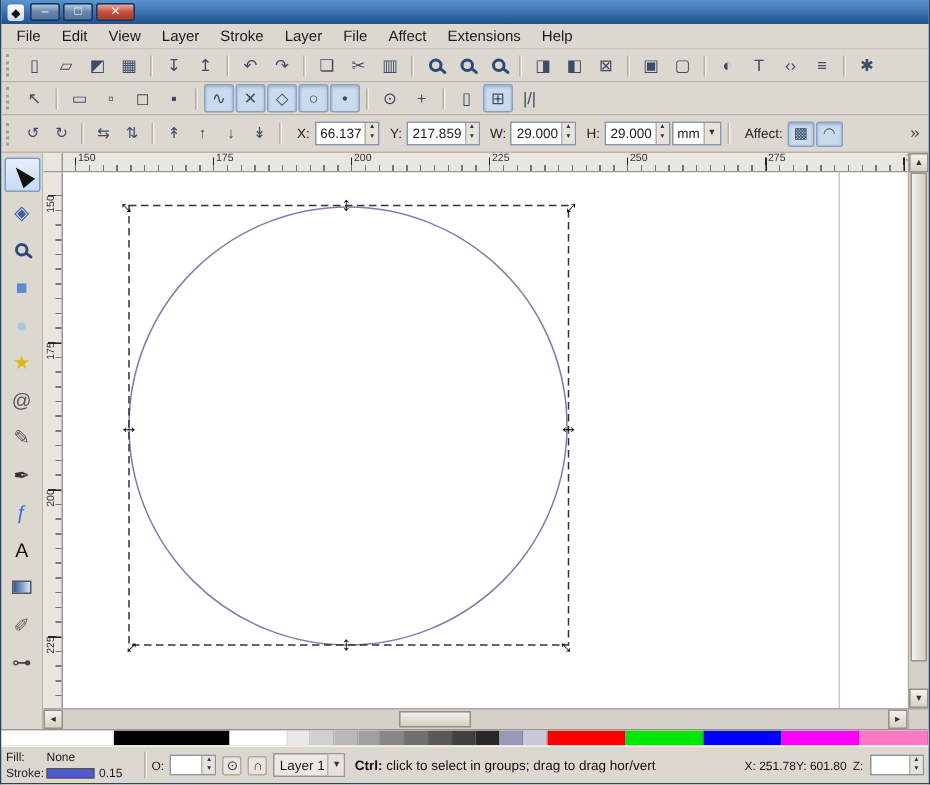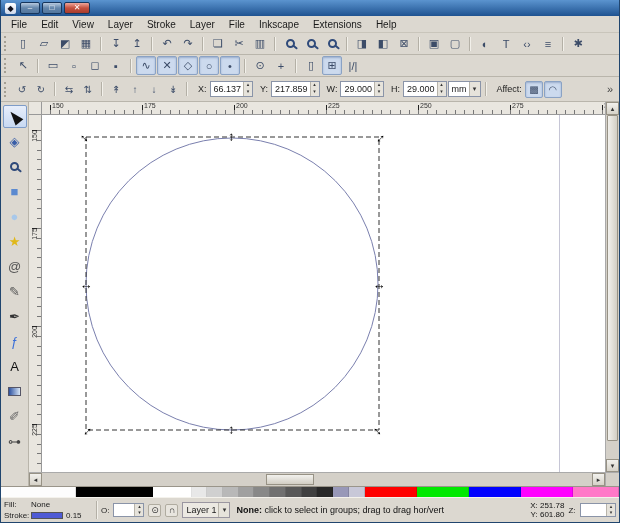--- a/index.html
+++ b/index.html
@@ -89,21 +89,21 @@
 .statusbar{flex:1;display:flex;align-items:center;background:var(--chrome,#dcd8d0);border-top:1px solid #f4f2ec;gap:4px;padding:0 3px;font-size:8px;overflow:hidden}
 .fs-block{width:88px;display:flex;flex-direction:column;gap:1px}
 .fs-row{display:flex;align-items:center;gap:3px;height:10px}
 .fs-label{width:24px;color:#222}
 .stroke-swatch{width:32px;height:7px;border:1px solid #555;background:var(--stroke-swatch,#4f5bd5)}
 .vsep{width:1px;height:18px;background:#b4b0a6;box-shadow:1px 0 0 #f2f0ea}
 .sicon{width:13px;height:13px;border:1px solid #b0aca0;border-radius:2px;background:#e8e5de;font-size:9px;line-height:11px;text-align:center;color:#333}
 .layer-combo{display:flex;align-items:center;height:16px;background:#ece9e2;border:1px solid #9a96a0;padding-left:3px;gap:2px}
 .layer-combo .name{font-size:9px;white-space:nowrap}
 .message{flex:1;font-size:9px;white-space:nowrap;overflow:hidden;padding-left:2px;color:#111}
-.coords{display:flex;flex-direction:column;align-items:flex-end;line-height:9px;font-size:8px;min-width:48px;color:#111}
+.coords{display:flex;align-items:flex-end;line-height:9px;font-size:8px;min-width:48px;color:#111}
 .slabel{font-size:8px;color:#222}
 </style>
 </head>
 <body>
 
 <div class="window">
 
   <div class="titlebar">
     <span class="app-icon">◆</span>
     <div class="win-controls">
@@ -114,21 +114,21 @@
   </div>
 
   <div class="menubar">
     <span class="menu-item">File</span>
     <span class="menu-item">Edit</span>
     <span class="menu-item">View</span>
     <span class="menu-item">Layer</span>
     <span class="menu-item">Stroke</span>
     <span class="menu-item">Layer</span>
     <span class="menu-item">File</span>
-    <span class="menu-item">Inkscape</span>
+    <span class="menu-item">Affect</span>
     <span class="menu-item">Extensions</span>
     <span class="menu-item">Help</span>
   </div>
 
   <div class="toolbar">
     <div class="grip"></div>
     <div class="btn-row" id="cmd-toolbar">
         <div class="tbtn">
           <span>▯</span>
         </div>
@@ -499,21 +499,21 @@
         <span>▴</span>
         <span>▾</span>
       </div>
     </div>
     <div class="sicon">⊙</div>
     <div class="sicon">∩</div>
     <div class="layer-combo">
       <span class="name">Layer 1</span>
       <span class="dd">▾</span>
     </div>
-    <div class="message"><b>None:</b><span> click to select in groups; drag to drag hor/vert</span></div>
+    <div class="message"><b>Ctrl:</b><span> click to select in groups; drag to drag hor/vert</span></div>
     <div class="coords">
       <div><span>X:</span> <span>251.78</span></div>
       <div><span>Y:</span> <span>601.80</span></div>
     </div>
     <span class="slabel">Z:</span>
     <div class="fbox slim">
       <span class="fval">276%</span>
       <div class="fspin">
         <span>▴</span>
         <span>▾</span>

